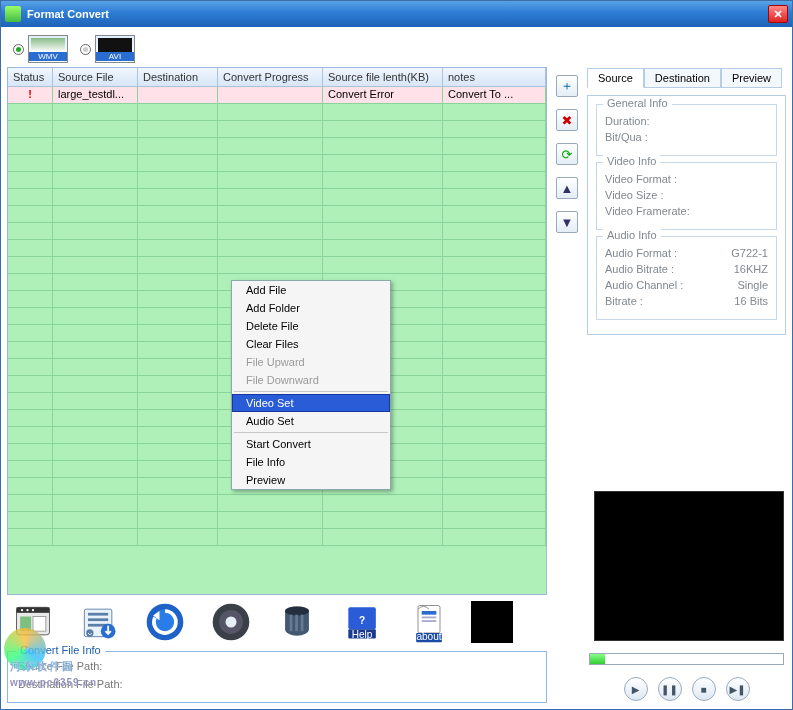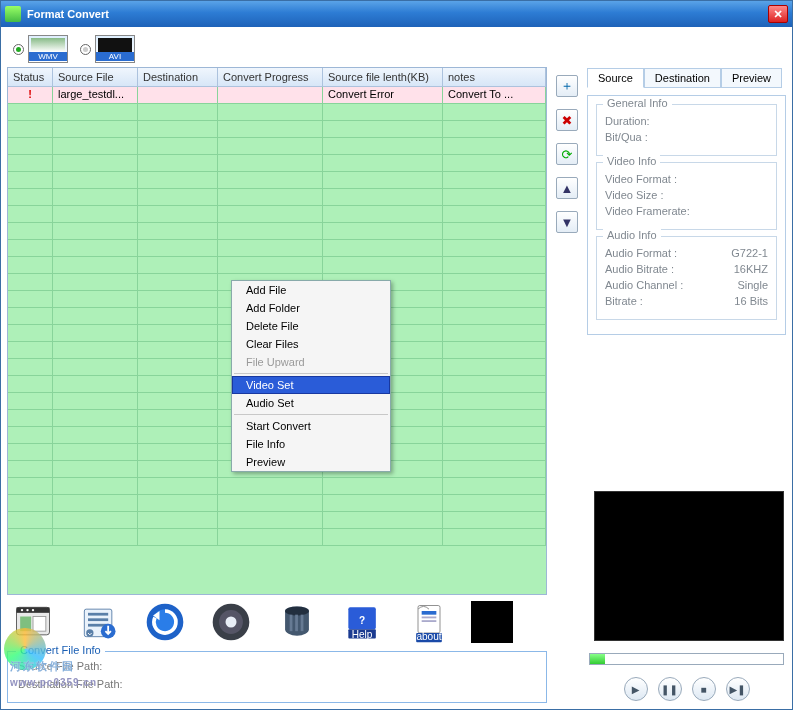--- a/index.html
+++ b/index.html
@@ -496,20 +496,21 @@
     </div>
   </div>
 </div>
 
 <div class="context-menu" id="ctx">
     <div class="cm-item">Add File</div>
     <div class="cm-item">Add Folder</div>
     <div class="cm-item">Delete File</div>
     <div class="cm-item">Clear Files</div>
     <div class="cm-item disabled">File Upward</div>
+    <div class="cm-item disabled">File Downward</div>
     <div class="cm-sep"></div>
     <div class="cm-item hover">Video Set</div>
     <div class="cm-item">Audio Set</div>
     <div class="cm-sep"></div>
     <div class="cm-item">Start Convert</div>
     <div class="cm-item">File Info</div>
     <div class="cm-item">Preview</div>
   </div>
 
 <div class="wm-icon"></div>

